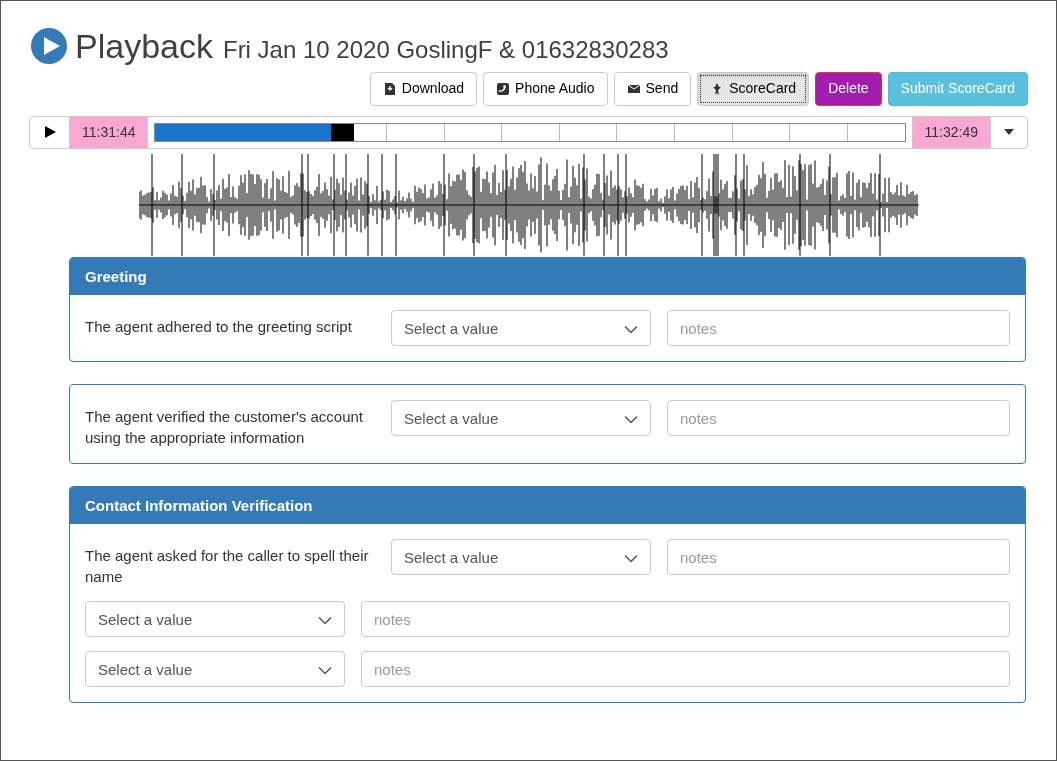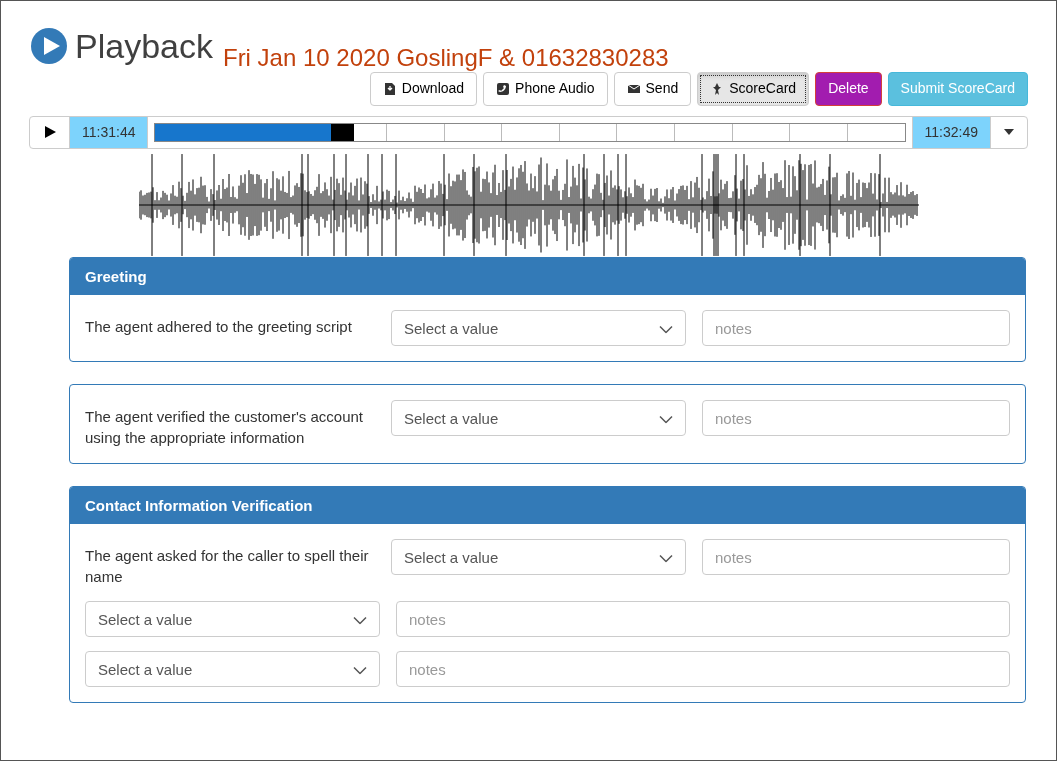--- a/index.html
+++ b/index.html
@@ -33,25 +33,25 @@
   .play-circle svg { width: 100%; height: 100%; display:block; }
   .title-main {
     font-size: 34px;
     font-weight: 500;
     color: #404040;
     margin: 0;
     line-height: 1;
   }
   .title-sub {
     font-size: 24px;
-    color: #c2410c;
+    color: #404040;
     margin-left: 10px;
     line-height: 1;
     position: relative;
-    top: 12px;
+    top: 4px;
   }
   .toolbar {
     display: flex;
     justify-content: flex-end;
     gap: 6px;
     margin-bottom: 10px;
   }
   .btn {
     display: inline-flex;
     align-items: center;
@@ -87,21 +87,21 @@
     width:40px;
     display:flex; align-items:center; justify-content:center;
     cursor:pointer;
   }
   .play-btn svg { width:14px; height:14px; }
   .time-box {
     padding: 0 12px;
     display:flex; align-items:center;
     font-size:14px;
     color:#333;
-    background:#7dd3fc;
+    background:#f9a8d4;
   }
   .bar-box {
     flex:1;
     display:flex; align-items:center;
     padding: 0 6px;
     position:relative;
   }
   .bar-outer {
     height:19px;
     width:100%;
@@ -171,21 +171,21 @@
   }
   .q-row:last-child { margin-bottom:0; }
   .q-label {
     width: 290px;
     font-size:15px;
     color:#333;
     line-height:1.4;
     padding-top:6px;
   }
   .q-select {
-    width: 295px;
+    width: 260px;
     height:36px;
     border:1px solid #ccc;
     border-radius:4px;
     padding:0 30px 0 12px;
     font-size:15px;
     color:#555;
     background:#fff;
     position:relative;
     display:flex; align-items:center;
     cursor:pointer;

